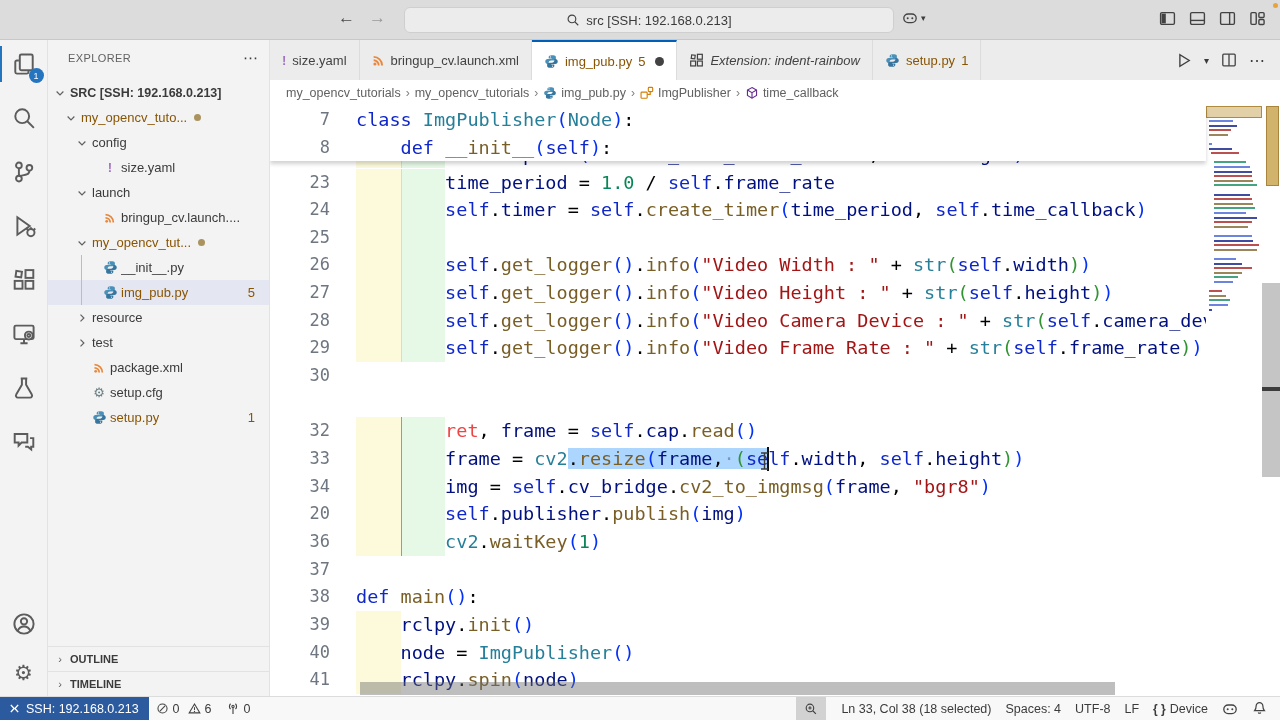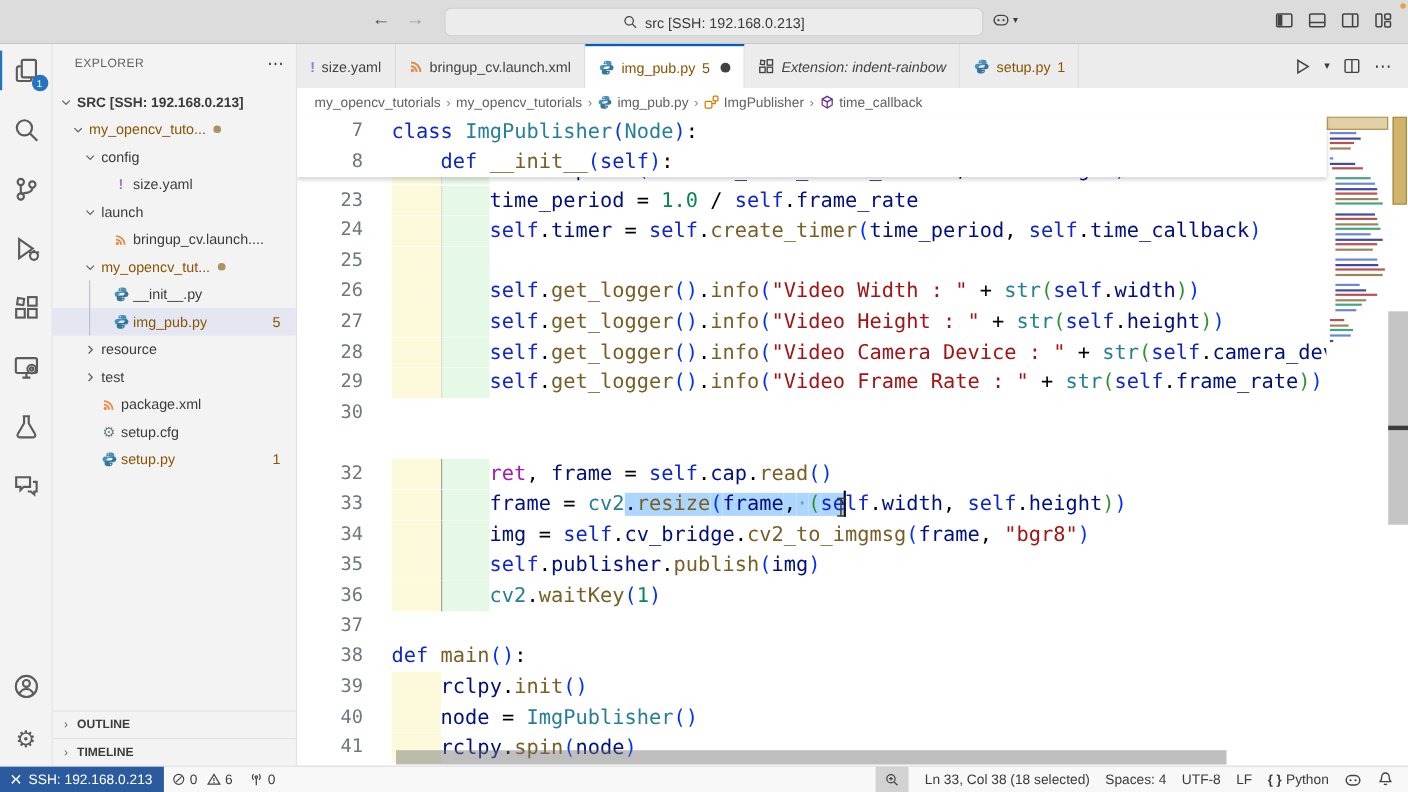--- a/index.html
+++ b/index.html
@@ -73,21 +73,21 @@
   .tint.g { left:4ch; width:4ch; background:rgba(140,225,140,.22); }
   .iguide { position:absolute; left:4ch; top:0; bottom:0; border-left:1px solid #d9d9d9; }
   .iguide.active { border-left-color:#9a9a9a; }
   .tk-d  { color:#000000; }
   .tk-kw { color:#0f27c9; }
   .tk-cls{ color:#267f99; }
   .tk-fn { color:#795E26; }
   .tk-v  { color:#001080; }
   .tk-s  { color:#a31515; }
   .tk-n  { color:#098658; }
-  .tk-gr { color:#a21caf; }
+  .tk-gr { color:#ef4444; }
   .tk-b1 { color:#0431fa; }
   .tk-b2 { color:#319331; }
   .tk-wsd{ color:#7d95b8; }
   .sel { background:var(--sel); }
   .caret { display:inline-block; width:2px; height:24px; background:#101010; vertical-align:-6px; margin:0 -1px; }
   .sticky { position:absolute; top:0; left:0; right:74px; height:55.3px; background:#fff; box-shadow:0 3px 4px rgba(0,0,0,.18); z-index:5; }
   .mouse-ibeam { position:absolute; z-index:9; }
 
   
   .minimap { position:absolute; top:0; right:18px; width:56px; bottom:0; background:#fff; }
@@ -533,21 +533,21 @@
       </div>
       <div class="crow" style="top:339px">
     <span class="lnum">33</span>
     <span class="ctext"><span class="tint y"></span><span class="tint g"></span><span class="iguide active"></span><span class="tk-d">        </span><span class="tk-v">frame</span><span class="tk-d"> = </span><span class="tk-cls">cv2</span><span class="tk-d sel">.</span><span class="tk-fn sel">resize</span><span class="tk-b1 sel">(</span><span class="tk-v sel">frame</span><span class="tk-d sel">,</span><span class="tk-wsd sel">·</span><span class="tk-b2 sel">(</span><span class="tk-kw sel">se</span><span class="caret"></span><span class="tk-kw">lf</span><span class="tk-d">.</span><span class="tk-v">width</span><span class="tk-d">, </span><span class="tk-kw">self</span><span class="tk-d">.</span><span class="tk-v">height</span><span class="tk-b2">)</span><span class="tk-b1">)</span></span>
       </div>
       <div class="crow" style="top:366.65px">
     <span class="lnum">34</span>
     <span class="ctext"><span class="tint y"></span><span class="tint g"></span><span class="iguide active"></span><span class="tk-d">        </span><span class="tk-v">img</span><span class="tk-d"> = </span><span class="tk-kw">self</span><span class="tk-d">.</span><span class="tk-v">cv_bridge</span><span class="tk-d">.</span><span class="tk-fn">cv2_to_imgmsg</span><span class="tk-b1">(</span><span class="tk-v">frame</span><span class="tk-d">, </span><span class="tk-s">"bgr8"</span><span class="tk-b1">)</span></span>
       </div>
       <div class="crow" style="top:394.3px">
-    <span class="lnum">35</span>
+    <span class="lnum">20</span>
     <span class="ctext"><span class="tint y"></span><span class="tint g"></span><span class="iguide active"></span><span class="tk-d">        </span><span class="tk-kw">self</span><span class="tk-d">.</span><span class="tk-v">publisher</span><span class="tk-d">.</span><span class="tk-fn">publish</span><span class="tk-b1">(</span><span class="tk-v">img</span><span class="tk-b1">)</span></span>
       </div>
       <div class="crow" style="top:421.95px">
     <span class="lnum">36</span>
     <span class="ctext"><span class="tint y"></span><span class="tint g"></span><span class="iguide active"></span><span class="tk-d">        </span><span class="tk-cls">cv2</span><span class="tk-d">.</span><span class="tk-fn">waitKey</span><span class="tk-b1">(</span><span class="tk-n">1</span><span class="tk-b1">)</span></span>
       </div>
       <div class="crow" style="top:449.6px">
     <span class="lnum">37</span>
     <span class="ctext"></span>
       </div>
@@ -676,21 +676,21 @@
             <path d="M10 10l3.6 3.6M4.9 6.8h3.8M6.8 4.9v3.8"></path>
           </svg>
         </span>
       </div>
      <div class="st-item" style="margin-left:8px">Ln 33, Col 38 (18 selected)</div>
      <div class="st-item">Spaces: 4</div>
      <div class="st-item">UTF-8</div>
      <div class="st-item">LF</div>
      <div class="st-item">
         <span class="braces">{ }</span>
-        <span>Python</span>
+        <span>Device</span>
       </div>
      <div class="st-item">
         <svg width="16" height="16" viewBox="0 0 16 16" fill="none" stroke="#424242" stroke-width="1.3">
           <rect x="1.8" y="4" width="12.4" height="8.6" rx="4.3"></rect>
           <circle cx="5.7" cy="8.3" r="1" fill="#424242" stroke="none"></circle>
           <circle cx="10.3" cy="8.3" r="1" fill="#424242" stroke="none"></circle>
         </svg>
       </div>
      <div class="st-item">
         <span>

